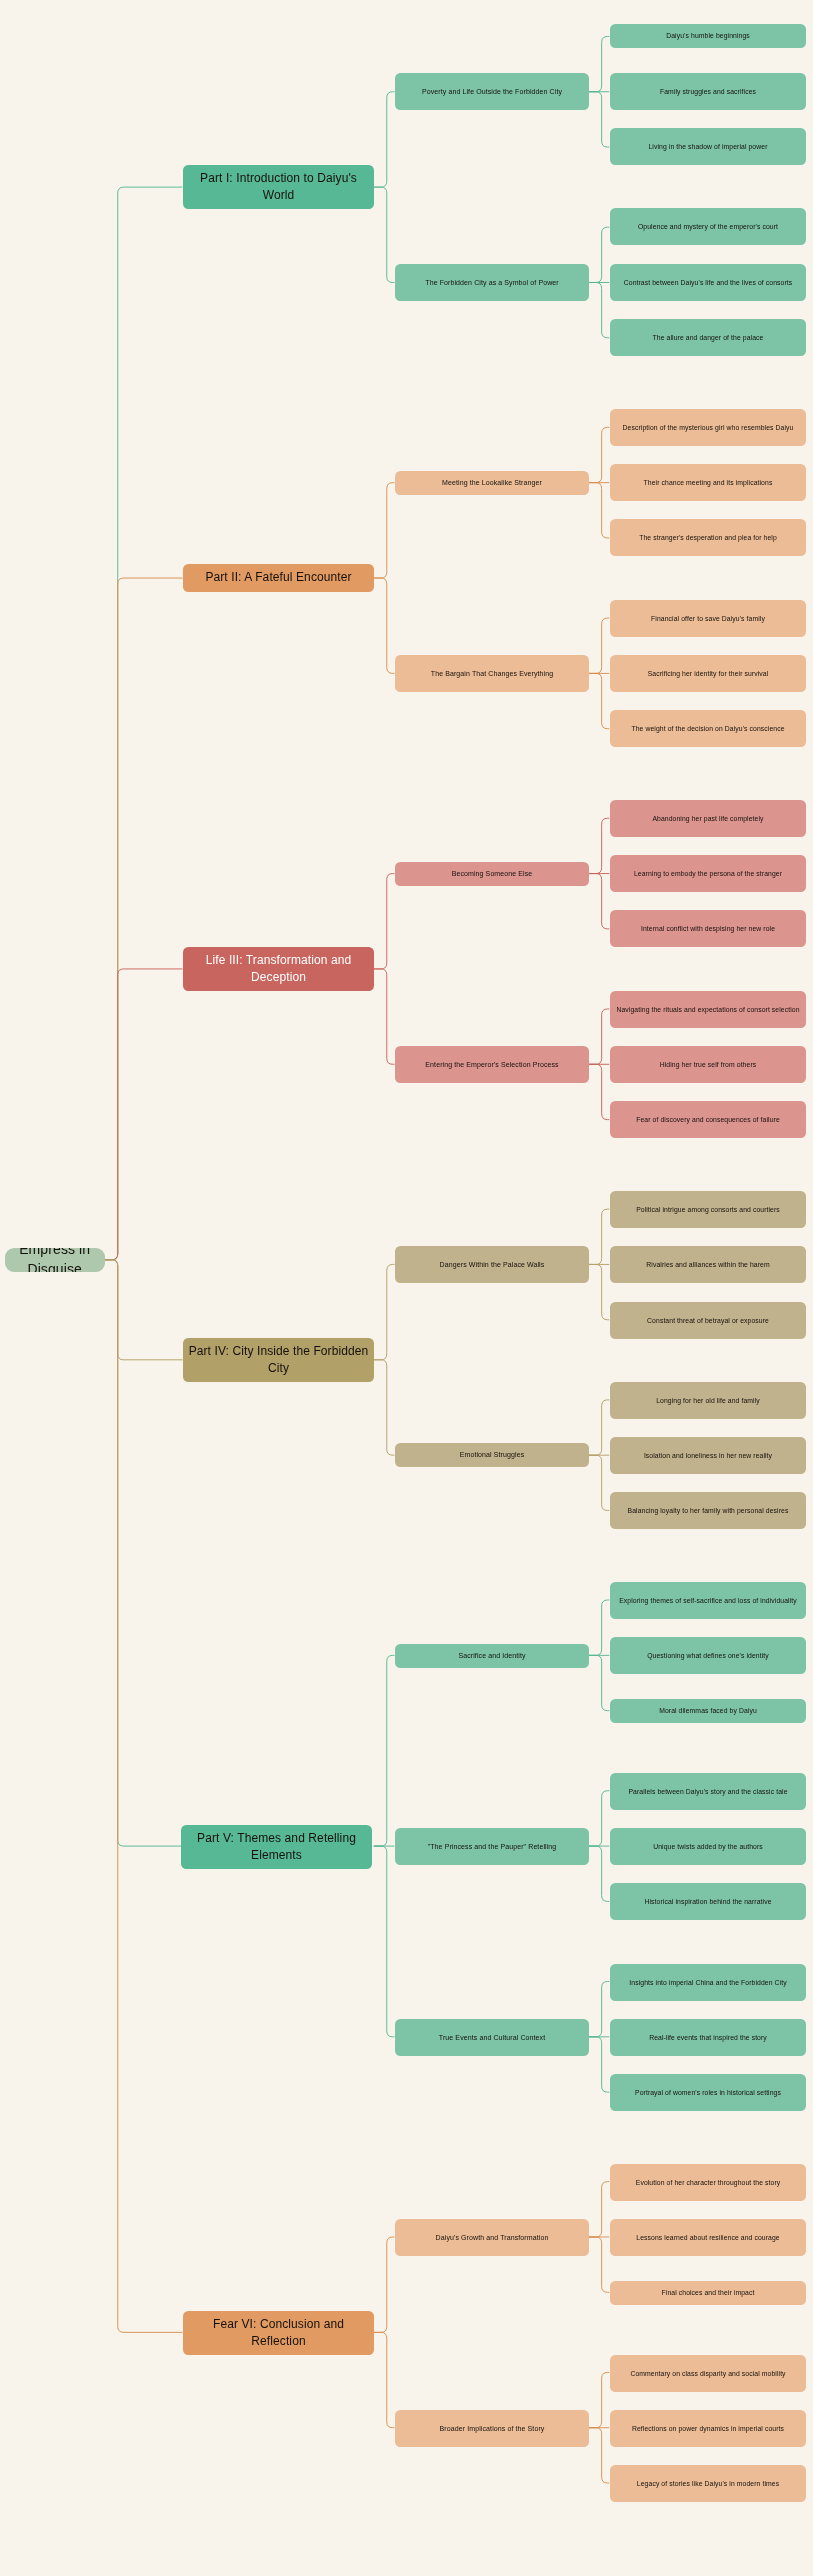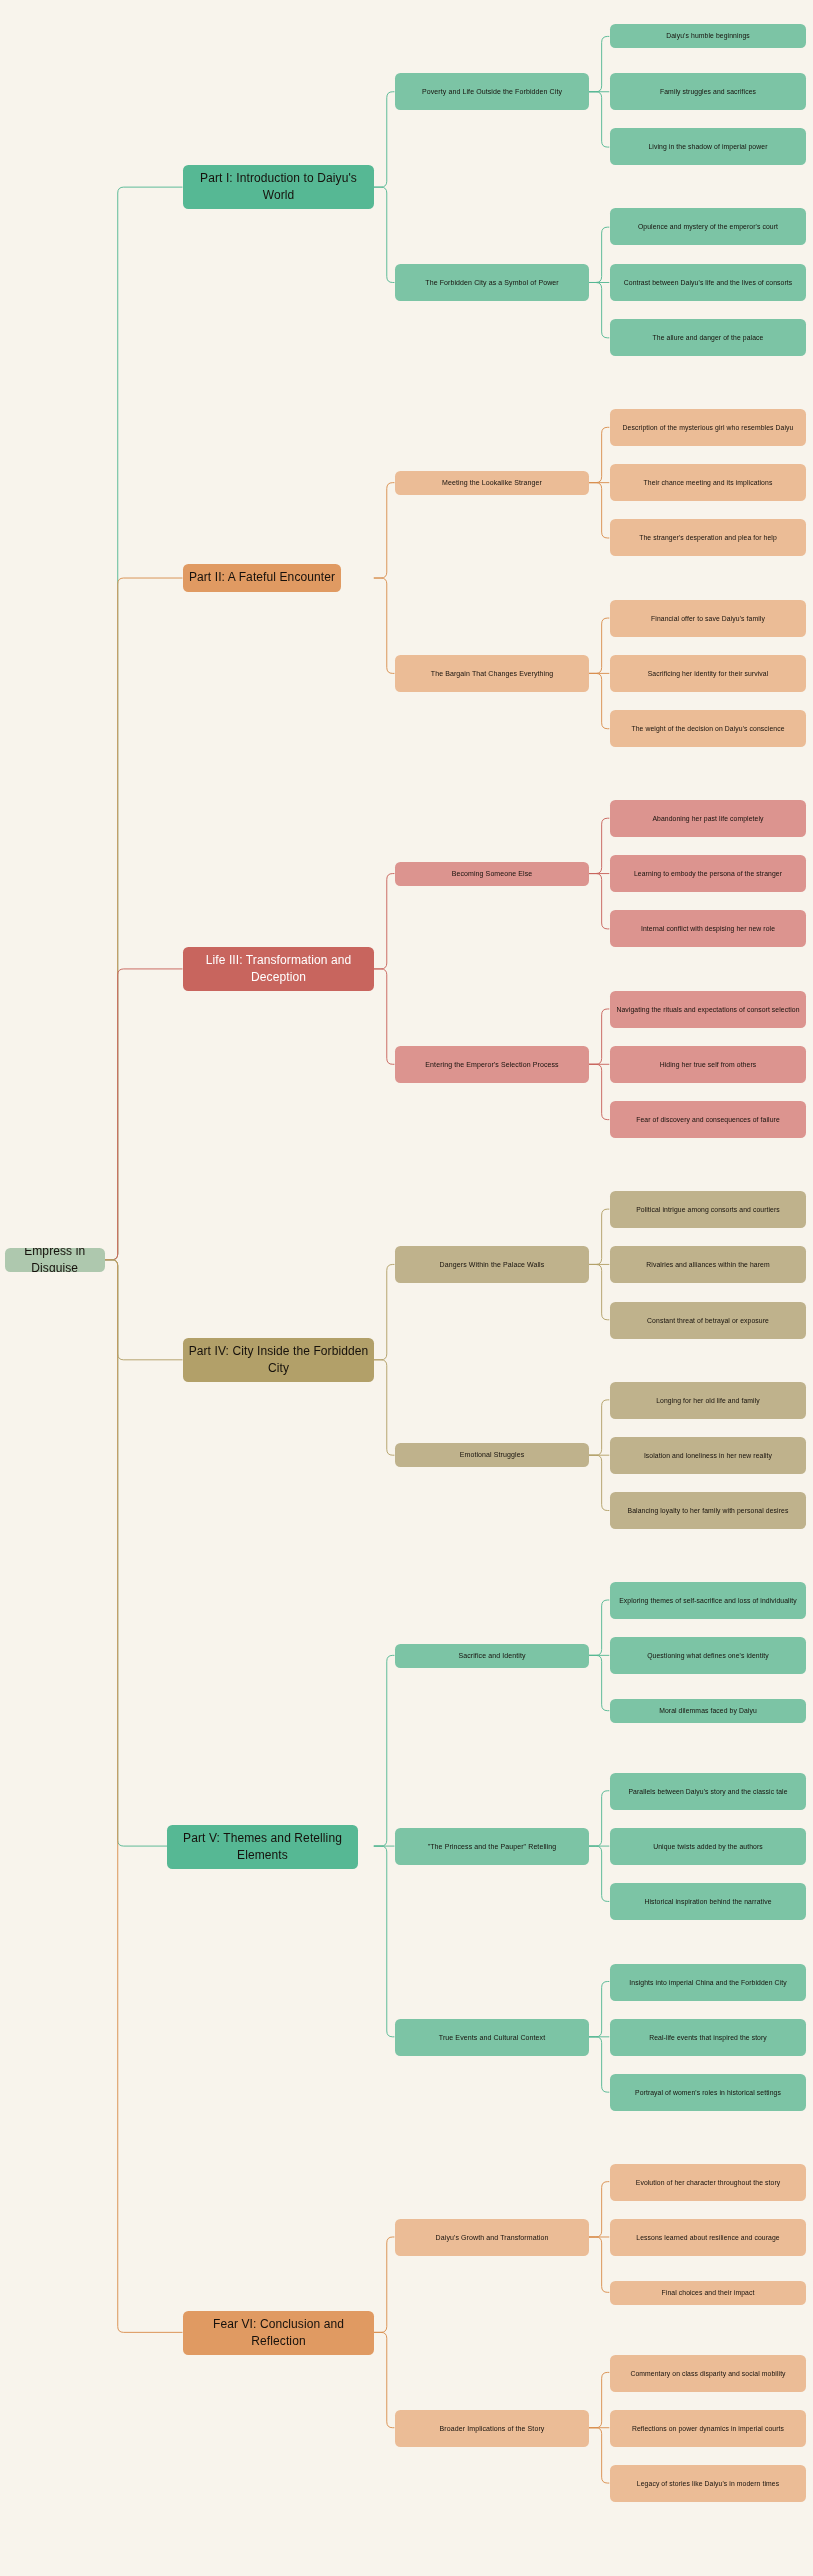--- a/index.html
+++ b/index.html
@@ -28,21 +28,21 @@
     align-items: center;
     justify-content: center;
     text-align: center;
     border-radius: 5.3px;
     padding: 2.4px 5.3px;
     line-height: 1.42;
     color: #16110c;
     letter-spacing: 0.1px;
     overflow: hidden;
   }
-  .node.root   { font-size: 12px; }
+  .node.root   { font-size: 14px; border-radius: 9px; }
   .node.lvl1   { font-size: 12px; }
   .node.lvl2   { font-size: 7px; }
   .node.lvl3   { font-size: 6.8px; }
   .node.white  { color: #ffffff; }
 </style>
 </head>
 <body>
 
 <div id="canvas">
   <svg id="edges" viewBox="0 0 1381 4374" width="813" height="2576">
@@ -128,21 +128,21 @@
     </div>
     <div class="node lvl3" style="left: 610px; width: 196px; height: 37px; top: 208px; background: rgb(124, 196, 165);">
       <span>Opulence and mystery of the emperor's court</span>
     </div>
     <div class="node lvl3" style="left: 610px; width: 196px; height: 37px; top: 264px; background: rgb(124, 196, 165);">
       <span>Contrast between Daiyu's life and the lives of consorts</span>
     </div>
     <div class="node lvl3" style="left: 610px; width: 196px; height: 37px; top: 319px; background: rgb(124, 196, 165);">
       <span>The allure and danger of the palace</span>
     </div>
-    <div class="node lvl1" style="left: 183px; width: 158px; height: 28px; top: 564px; background: rgb(224, 154, 98);">
+    <div class="node lvl1" style="left: 183px; width: 191px; height: 28px; top: 564px; background: rgb(224, 154, 98);">
       <span>Part II: A Fateful Encounter</span>
     </div>
     <div class="node lvl2" style="left: 395px; width: 194px; height: 23.6px; top: 471px; background: rgb(235, 188, 150);">
       <span>Meeting the Lookalike Stranger</span>
     </div>
     <div class="node lvl3" style="left: 610px; width: 196px; height: 37px; top: 409px; background: rgb(235, 188, 150);">
       <span>Description of the mysterious girl who resembles Daiyu</span>
     </div>
     <div class="node lvl3" style="left: 610px; width: 196px; height: 37px; top: 464px; background: rgb(235, 188, 150);">
       <span>Their chance meeting and its implications</span>
@@ -209,21 +209,21 @@
     </div>
     <div class="node lvl3" style="left: 610px; width: 196px; height: 37px; top: 1382px; background: rgb(191, 178, 140);">
       <span>Longing for her old life and family</span>
     </div>
     <div class="node lvl3" style="left: 610px; width: 196px; height: 37px; top: 1437px; background: rgb(191, 178, 140);">
       <span>Isolation and loneliness in her new reality</span>
     </div>
     <div class="node lvl3" style="left: 610px; width: 196px; height: 37px; top: 1492px; background: rgb(191, 178, 140);">
       <span>Balancing loyalty to her family with personal desires</span>
     </div>
-    <div class="node lvl1" style="left: 167px; width: 191px; height: 44px; top: 1825px; background: rgb(86, 184, 148);">
+    <div class="node lvl1" style="left: 181px; width: 191px; height: 44px; top: 1825px; background: rgb(86, 184, 148);">
       <span>Part V: Themes and Retelling Elements</span>
     </div>
     <div class="node lvl2" style="left: 395px; width: 194px; height: 23.6px; top: 1644px; background: rgb(124, 196, 165);">
       <span>Sacrifice and Identity</span>
     </div>
     <div class="node lvl3" style="left: 610px; width: 196px; height: 37px; top: 1582px; background: rgb(124, 196, 165);">
       <span>Exploring themes of self-sacrifice and loss of individuality</span>
     </div>
     <div class="node lvl3" style="left: 610px; width: 196px; height: 37px; top: 1637px; background: rgb(124, 196, 165);">
       <span>Questioning what defines one's identity</span>

